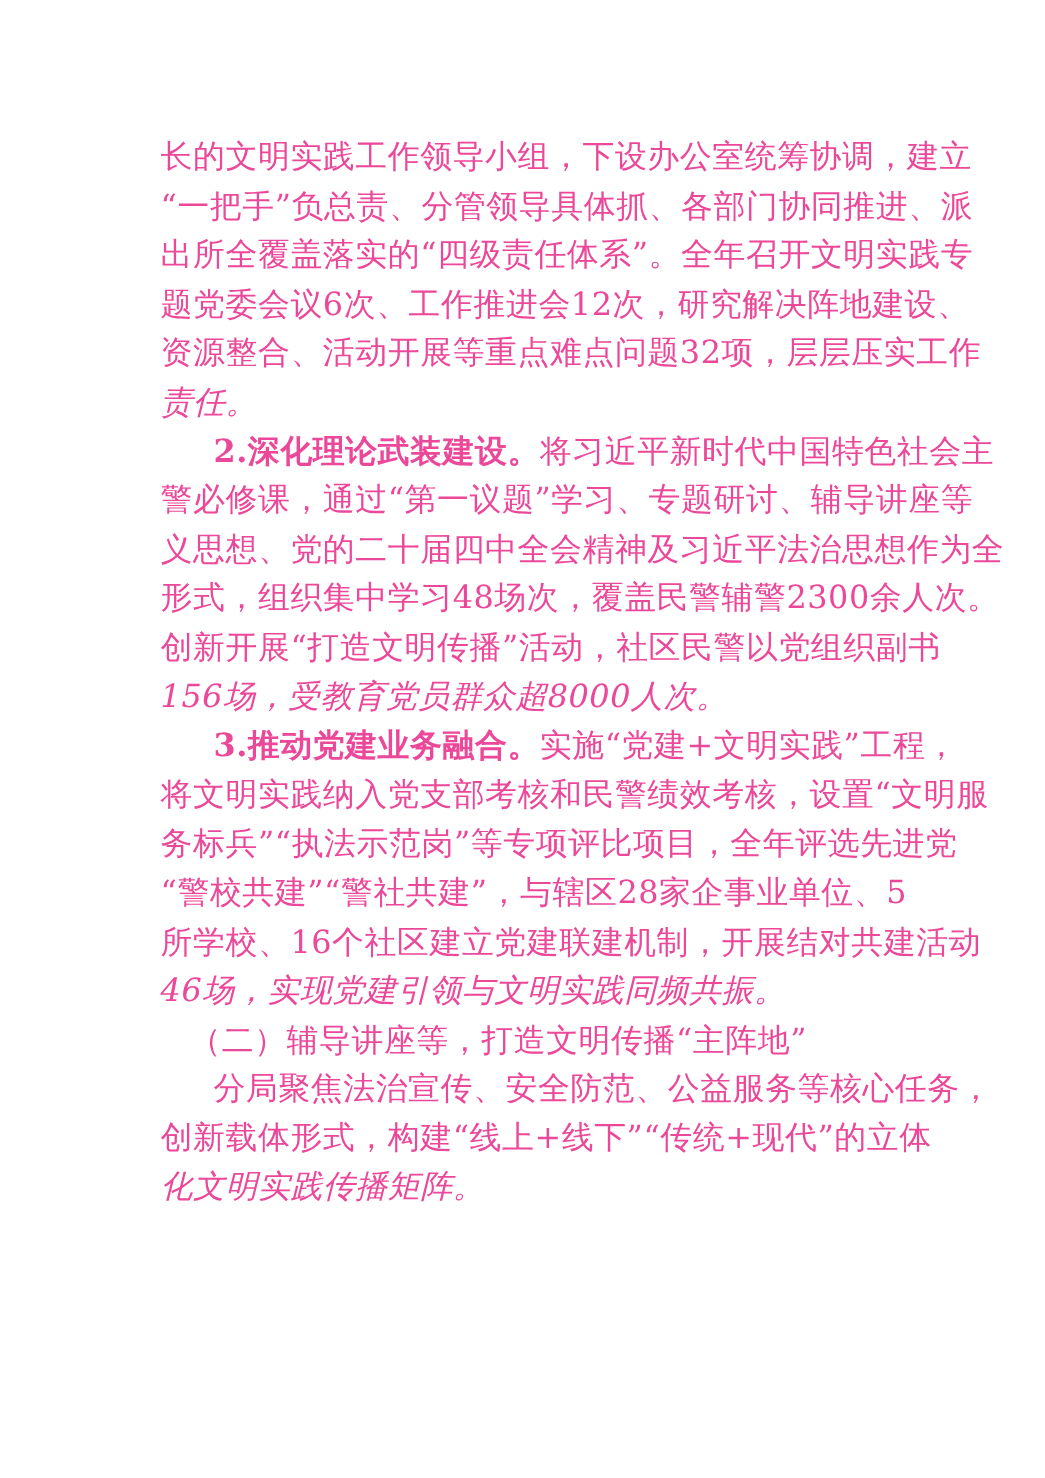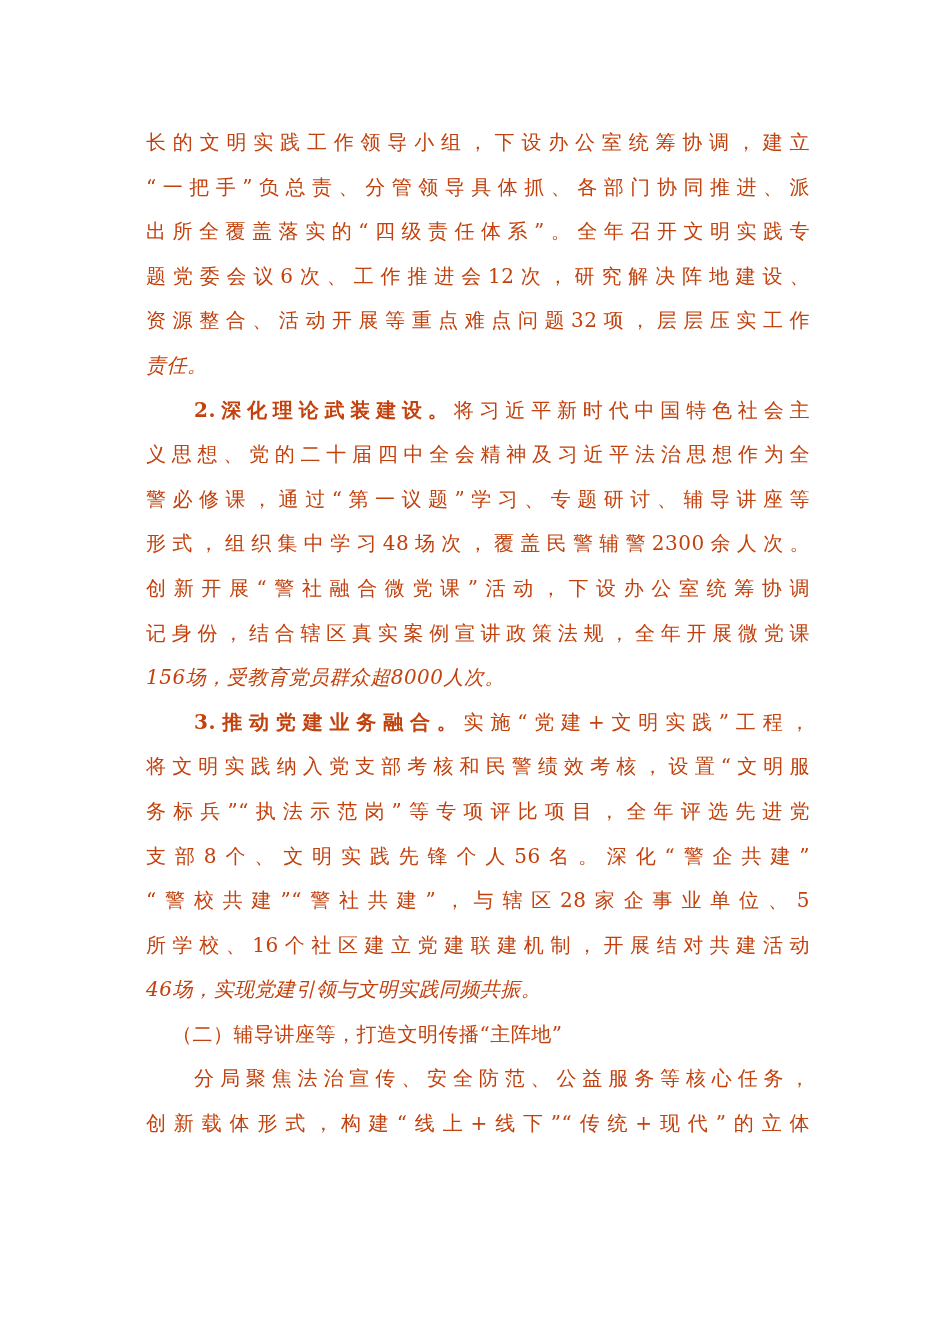--- a/index.html
+++ b/index.html
@@ -2,21 +2,21 @@
 <html><head>
   <meta charset="utf-8">
   <style>
     html, body { margin: 0; padding: 0; background: #ffffff; }
     body { width: 950px; height: 1344px; position: relative; overflow: hidden; }
     .page { position: absolute; left: 0; top: 0; width: 950px; height: 1344px; background: #ffffff; }
     .content { position: absolute; left: 146px; top: 120px; width: 664px; }
     .line {
       height: 44.6px; line-height: 44.6px;
       font-family: "DejaVu Serif", "Liberation Serif", serif;
-      font-size: 20px; color: #c2410c;
+      font-size: 29px; color: #ec4899;
       white-space: nowrap; text-align: justify; text-align-last: justify;
       letter-spacing: 0.5px;
     }
     .line.last { text-align-last: left; font-style: italic; }
     .indent { padding-left: 48px; }
     .heading2 { padding-left: 26px; text-align-last: left; }
     .bold { font-weight: bold; }
   </style>
 </head>
 <body>
@@ -28,39 +28,38 @@
       <div class="line">长的文明实践工作领导小组，下设办公室统筹协调，建立</div>
       <div class="line">“一把手”负总责、分管领导具体抓、各部门协同推进、派</div>
       <div class="line">出所全覆盖落实的“四级责任体系”。全年召开文明实践专</div>
       <div class="line">题党委会议6次、工作推进会12次，研究解决阵地建设、</div>
       <div class="line">资源整合、活动开展等重点难点问题32项，层层压实工作</div>
       <div class="line last">责任。</div>
     </div>
 
     <div>
       <div class="line indent"><span class="bold">2.深化理论武装建设。</span><span>将习近平新时代中国特色社会主</span></div>
+      <div class="line">警必修课，通过“第一议题”学习、专题研讨、辅导讲座等</div>
       <div class="line">义思想、党的二十届四中全会精神及习近平法治思想作为全</div>
-      <div class="line">警必修课，通过“第一议题”学习、专题研讨、辅导讲座等</div>
       <div class="line">形式，组织集中学习48场次，覆盖民警辅警2300余人次。</div>
-      <div class="line">创新开展“警社融合微党课”活动，下设办公室统筹协调</div>
-      <div class="line">记身份，结合辖区真实案例宣讲政策法规，全年开展微党课</div>
+      <div class="line">创新开展“打造文明传播”活动，社区民警以党组织副书</div>
       <div class="line last">156场，受教育党员群众超8000人次。</div>
     </div>
 
     <div>
       <div class="line indent"><span class="bold">3.推动党建业务融合。</span><span>实施“党建+文明实践”工程，</span></div>
       <div class="line">将文明实践纳入党支部考核和民警绩效考核，设置“文明服</div>
       <div class="line">务标兵”“执法示范岗”等专项评比项目，全年评选先进党</div>
-      <div class="line">支部8个、文明实践先锋个人56名。深化“警企共建”</div>
       <div class="line">“警校共建”“警社共建”，与辖区28家企事业单位、5</div>
       <div class="line">所学校、16个社区建立党建联建机制，开展结对共建活动</div>
       <div class="line last">46场，实现党建引领与文明实践同频共振。</div>
     </div>
 
     <div class="line heading2">（二）辅导讲座等，打造文明传播“主阵地”</div>
 
     <div>
       <div class="line indent">分局聚焦法治宣传、安全防范、公益服务等核心任务，</div>
       <div class="line">创新载体形式，构建“线上+线下”“传统+现代”的立体</div>
+      <div class="line last">化文明实践传播矩阵。</div>
     </div>
 
   </div>
 </div>
 
 </body></html>

